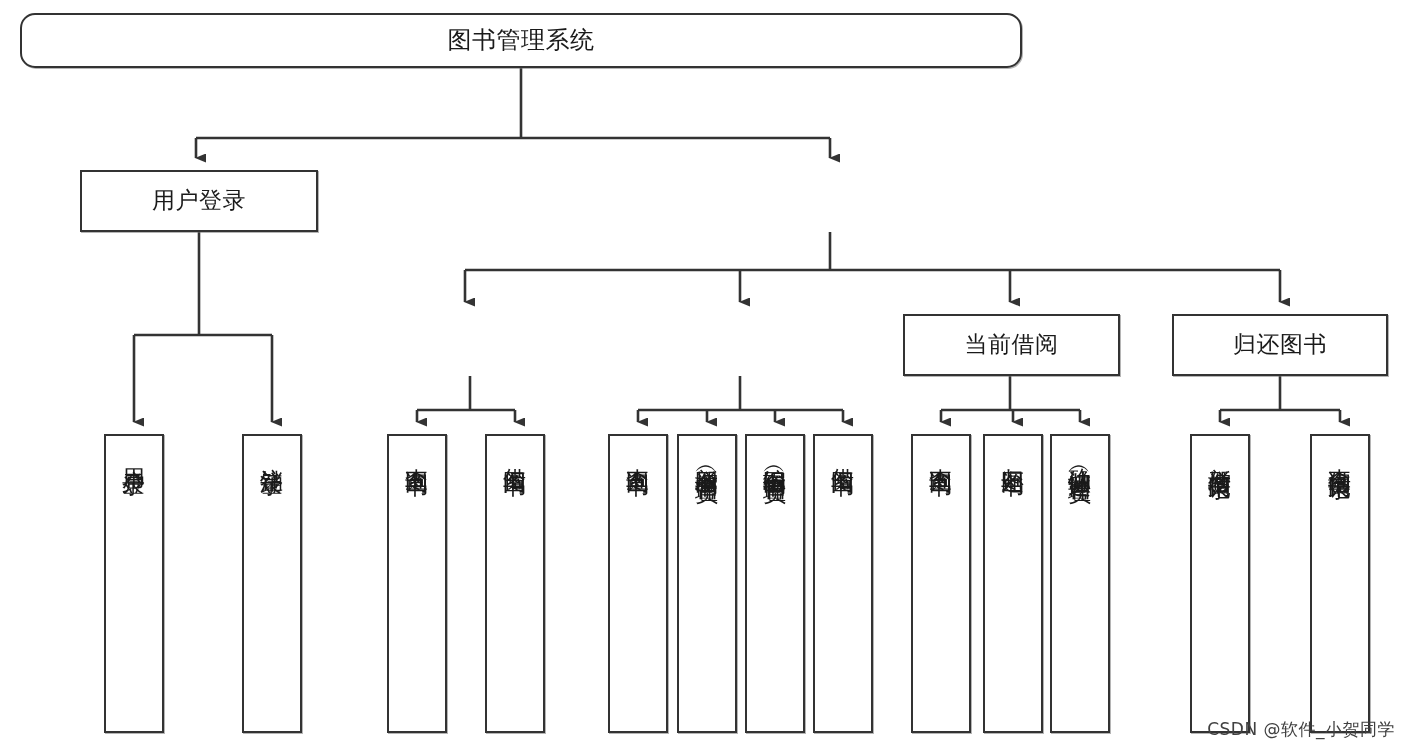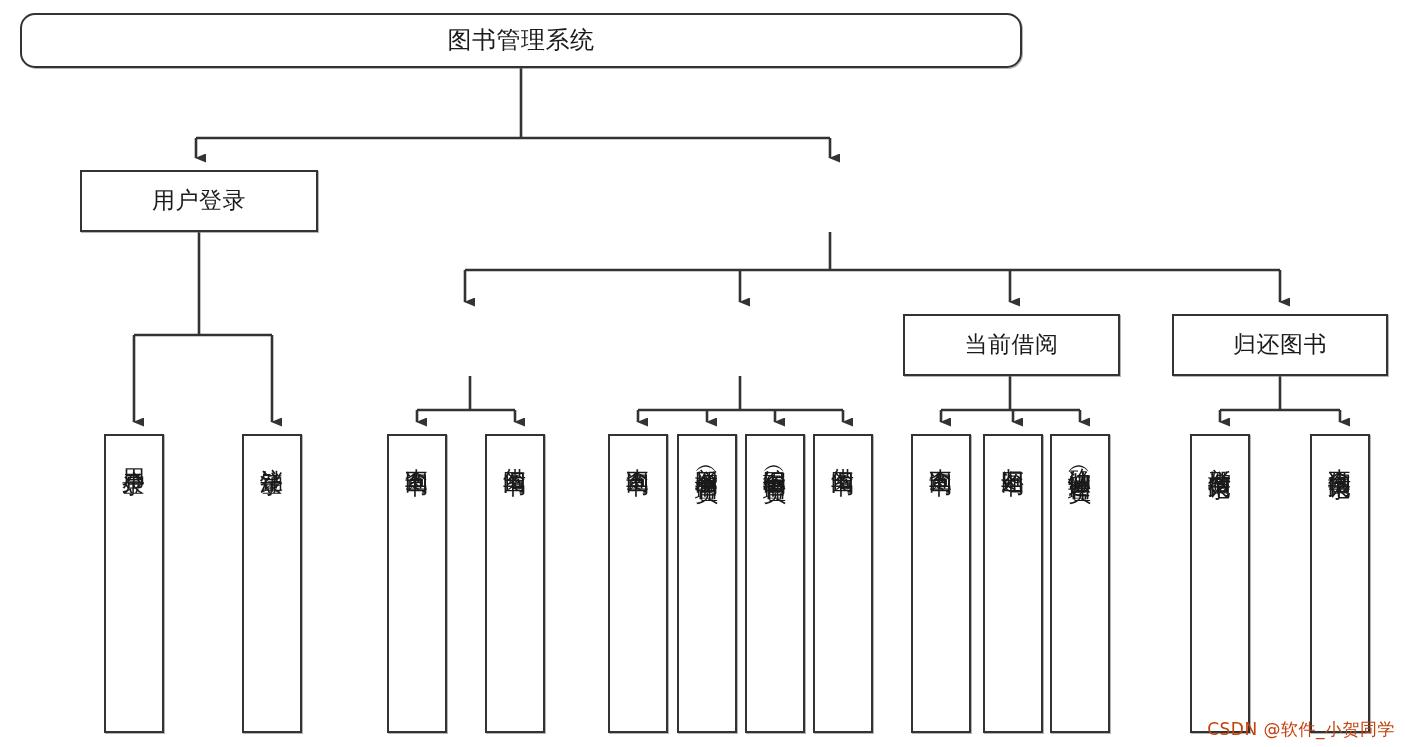--- a/index.html
+++ b/index.html
@@ -63,21 +63,21 @@
     text-orientation: upright;
     line-height: 1.05;
     letter-spacing: 2px;
     white-space: nowrap;
   }
   #watermark {
     position: absolute;
     right: 10px;
     bottom: 6px;
     font-size: 17px;
-    color: #c2410c;
+    color: #404040;
     letter-spacing: 0.5px;
     white-space: nowrap;
     user-select: none;
   }
 </style>
 </head>
 <body>
 
 <div id="canvas">
 

